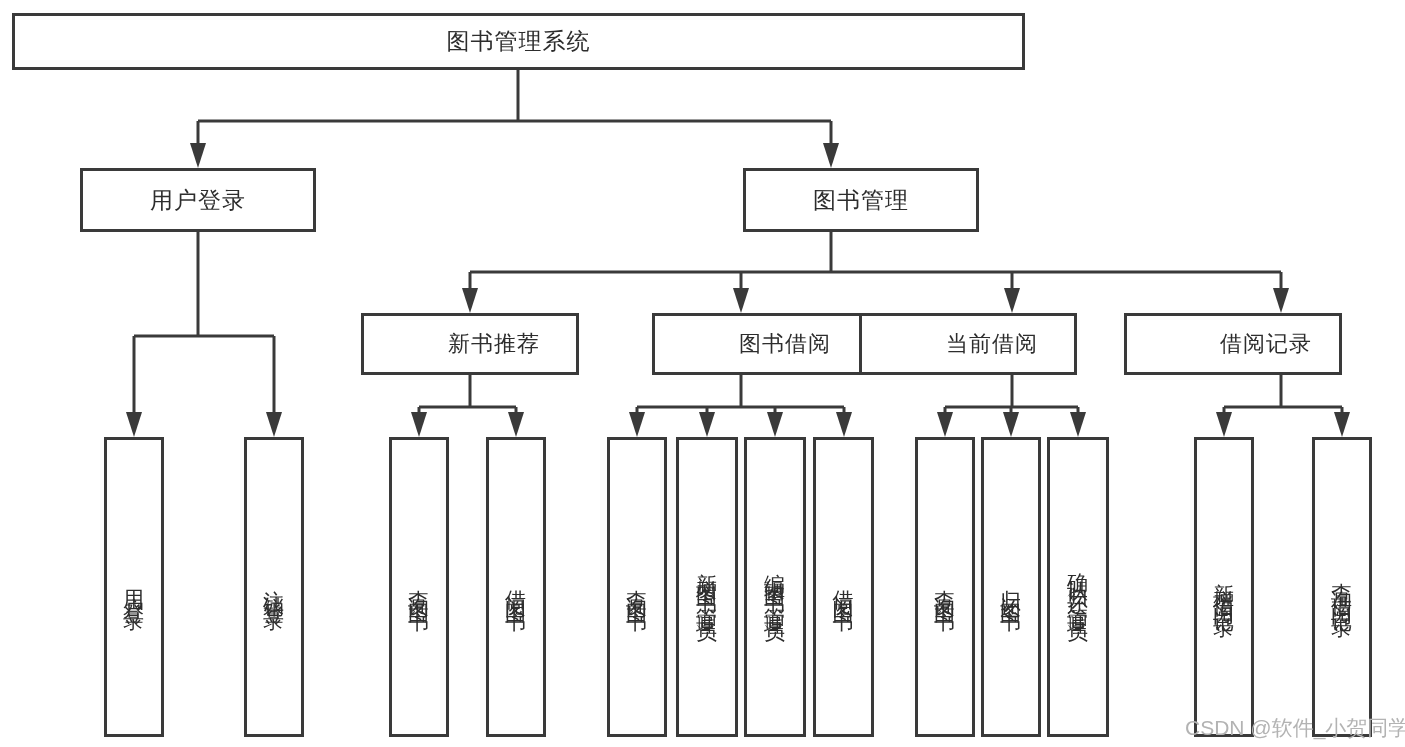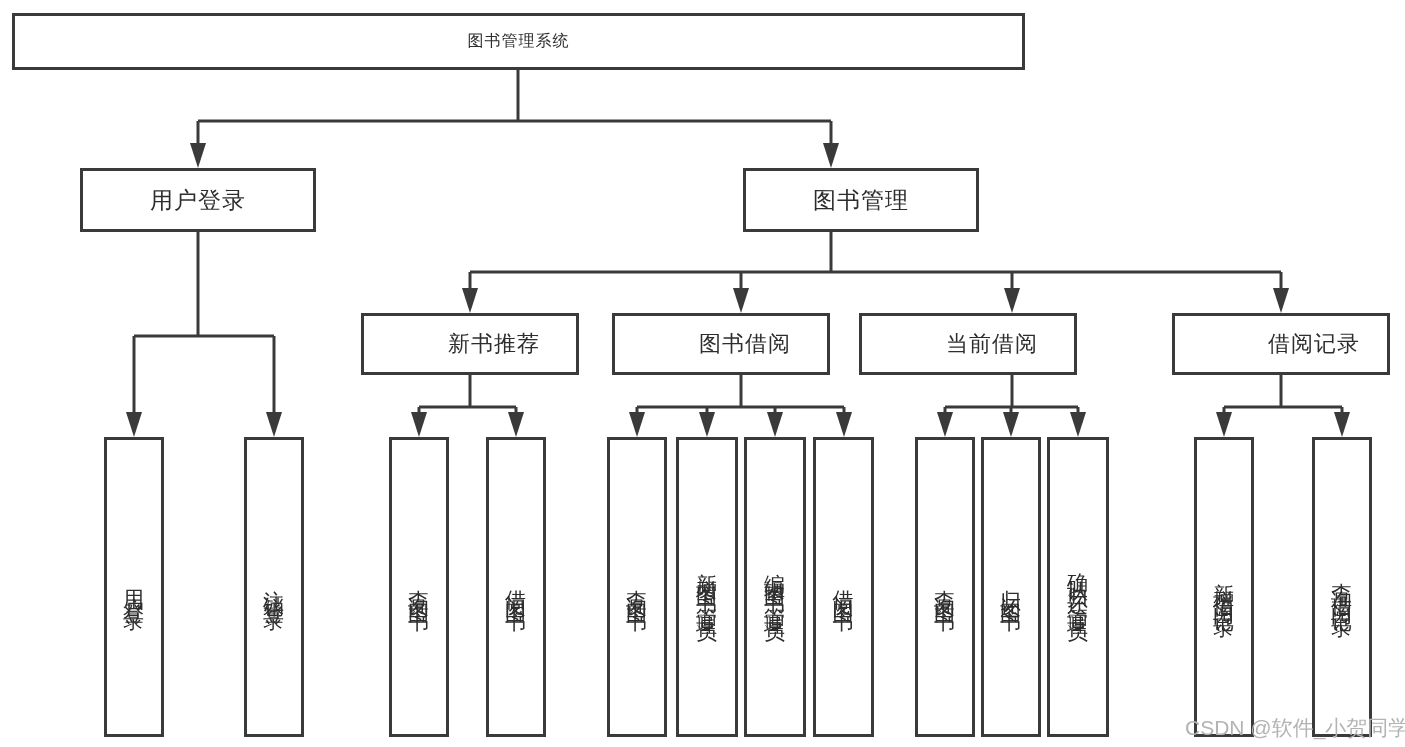--- a/index.html
+++ b/index.html
@@ -26,21 +26,21 @@
   .box {
     position: absolute;
     box-sizing: border-box;
     background: #ffffff;
     border: 3px solid #3a3a3a;
     display: flex;
     align-items: center;
     justify-content: center;
     color: #2d2d2d;
   }
-  .root-box .label { font-size: 16px; letter-spacing: 1px; }
+  .root-box .label { font-size: 23px; letter-spacing: 1px; }
   .l2-box .label   { font-size: 23px; letter-spacing: 1px; }
   .l3-box .label   { font-size: 22px; letter-spacing: 1px; margin-left: 48px; }
   .v-box .label {
     writing-mode: vertical-rl;
     text-orientation: mixed;
     font-size: 21px;
     letter-spacing: 7px;
     line-height: 1;
     white-space: nowrap;
   }
@@ -141,27 +141,27 @@
   <div class="box l2-box" style="left:80px; top:168px; width:236px; height:64px;">
     <span class="label">用户登录</span>
   </div>
   <div class="box l2-box" style="left:743px; top:168px; width:236px; height:64px;">
     <span class="label">图书管理</span>
   </div>
 
   <div class="box l3-box" style="left:361px; top:313px; width:218px; height:62px;">
     <span class="label">新书推荐</span>
   </div>
-  <div class="box l3-box" style="left:612px; top:313px; width:218px; height:62px;">
+  <div class="box l3-box" style="left:652px; top:313px; width:218px; height:62px;">
     <span class="label">图书借阅</span>
   </div>
   <div class="box l3-box" style="left:859px; top:313px; width:218px; height:62px;">
     <span class="label">当前借阅</span>
   </div>
-  <div class="box l3-box" style="left:1172px; top:313px; width:218px; height:62px;padding-left:18px;">
+  <div class="box l3-box" style="left:1124px; top:313px; width:218px; height:62px;padding-left:18px;">
     <span class="label">借阅记录</span>
   </div>
 
   <div class="box v-box" style="left:104px; top:437px; width:60px; height:300px;">
     <span class="label">用户登录</span>
   </div>
   <div class="box v-box" style="left:244px; top:437px; width:60px; height:300px;">
     <span class="label">注销登录</span>
   </div>
 

